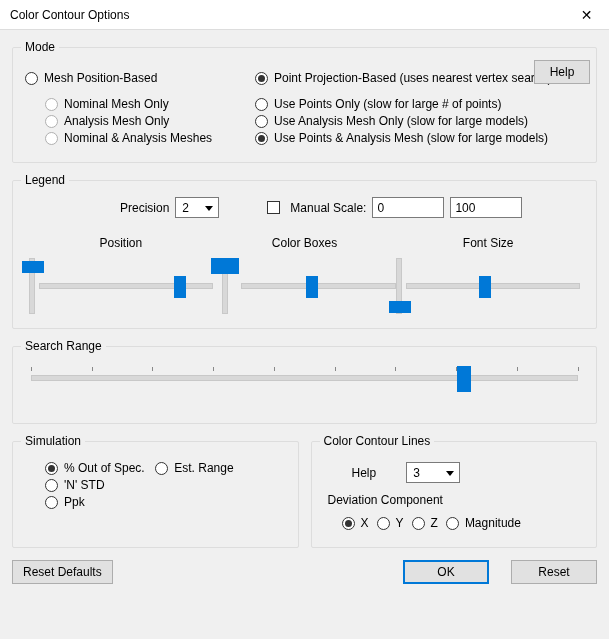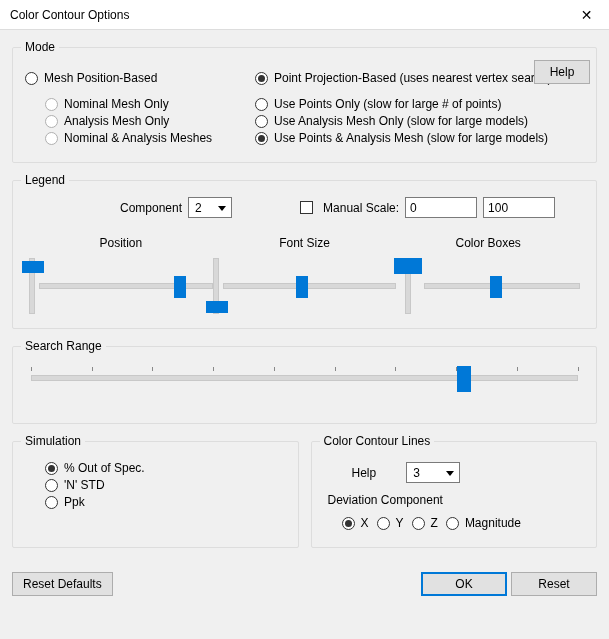--- a/index.html
+++ b/index.html
@@ -84,21 +84,21 @@
     border-top:5px solid #000;
   }
   .checkbox {
     width:13px; height:13px; border:1px solid #333; background:#fff;
     display:inline-block; margin-right:4px; vertical-align:middle;
   }
   .textinput {
     border:1px solid #7a7a7a; background:#fff; height:21px;
     padding: 0 4px; display:inline-flex; align-items:center;
   }
-  .legend-top .scale { display:flex; align-items:center; gap:6px; margin-left: 60px;}
+  .legend-top .scale { display:flex; align-items:center; gap:6px; margin-left: 40px;}
   .scale .textinput { width:72px; }
 
   .sliders { display:flex; justify-content: space-between; padding: 0 4px;}
   .sliderbox { flex:1; }
   .slider-label { text-align:center; margin-bottom: 4px; }
   .slider-pair { display:flex; align-items:flex-end; height: 60px; gap:4px; justify-content:center; }
   .vtrack {
     width: 6px; height: 56px; background: #d8d8d8; border:1px solid #c8c8c8; position:relative;
   }
   .hwrap { flex:1; display:flex; align-items:center; height:56px; position:relative; }
@@ -112,39 +112,39 @@
   .hthumb { width:12px; height:22px; top:-8px; }
 
   .vsr-label { margin: 2px 0 6px 0; }
   .full-slider { position:relative; height: 46px; padding: 12px 6px 0 6px;}
   .full-track { height:6px; background:#d8d8d8; border:1px solid #c8c8c8; position:relative; }
   .ticks { position:absolute; top:0; left:6px; right:6px; height:10px; }
   .tick { position:absolute; width:1px; height:4px; background:#888; top:4px; }
   .full-thumb { width:14px; height:26px; background:#0078d7; position:absolute; top:-10px; }
 
   .bottom-cols { display:flex; gap:12px; }
-  .bottom-cols fieldset.group { flex:1; margin-bottom:12px; }
+  .bottom-cols fieldset.group { flex:1; margin-bottom:0; }
   .sim-grid { display:flex; }
   .sim-col { width: 50%; }
   .ccl-row { display:flex; align-items:center; gap: 30px; margin: 4px 0 10px 28px; }
   .dev-row { display:flex; gap: 4px; margin: 6px 0 0 18px; align-items:center; }
   .dev-row .radio-row { margin-right: 4px; }
 
   .btn {
     height: 24px; min-width: 86px;
     background:#e1e1e1; border:1px solid #adadad;
     display:inline-flex; align-items:center; justify-content:center;
     padding: 0 10px;
   }
   .btn.primary { border:2px solid #0078d7; }
   .button-row {
     display:flex; justify-content:space-between; align-items:center;
     margin-top: 12px;
   }
-  .button-row .right { display:flex; gap:4px; }
+  .button-row .right { display:flex; gap:22px; }
 </style>
 </head>
 <body>
 
 <div class="titlebar">
   <div class="title">Color Contour Options</div>
   <div class="close">✕</div>
 </div>
 
 <div class="content">
@@ -200,21 +200,21 @@
         </div>
       </div>
     </div>
   </fieldset>
 
   <fieldset class="group">
     <legend>Legend</legend>
 
     <div class="legend-top">
       <div class="precision-wrap">
-        <span>Component</span>
+        <span>Precision</span>
         <div class="select">
           <span>2</span>
         </div>
       </div>
       <div class="scale">
         <span class="checkbox"></span>
         <span>Manual Scale:</span>
         <div class="textinput">
             <span>0</span>
           </div>
@@ -233,39 +233,39 @@
           </div>
           <div class="hwrap">
             <div class="htrack">
               <div class="thumb hthumb" style="left:78%;"></div>
             </div>
           </div>
         </div>
       </div>
 
       <div class="sliderbox">
-        <div class="slider-label">Font Size</div>
-        <div class="slider-pair">
-          <div class="vtrack">
-            <div class="thumb vthumb" style="top:42px;"></div>
-          </div>
-          <div class="hwrap">
-            <div class="htrack">
-              <div class="thumb hthumb" style="left:42%;"></div>
-            </div>
-          </div>
-        </div>
-      </div>
-
-      <div class="sliderbox">
         <div class="slider-label">Color Boxes</div>
         <div class="slider-pair">
           <div class="vtrack" style="height:56px; width:24px; background:transparent; border:none; position:relative;">
              <div style="position:absolute; left:9px; top:0; width:6px; height:56px; background:#d8d8d8; border:1px solid #c8c8c8;"></div>
              <div class="thumb" style="width:28px; height:16px; left:-2px; top:0; background:#0078d7;"></div>
+          </div>
+          <div class="hwrap">
+            <div class="htrack">
+              <div class="thumb hthumb" style="left:42%;"></div>
+            </div>
+          </div>
+        </div>
+      </div>
+
+      <div class="sliderbox">
+        <div class="slider-label">Font Size</div>
+        <div class="slider-pair">
+          <div class="vtrack">
+            <div class="thumb vthumb" style="top:42px;"></div>
           </div>
           <div class="hwrap">
             <div class="htrack">
               <div class="thumb hthumb" style="left:42%;"></div>
             </div>
           </div>
         </div>
       </div>
     </div>
   </fieldset>
@@ -304,20 +304,26 @@
           </div>
           <div class="radio-row indent">
             <span class="radio"></span>
             <span class="rlabel">'N' STD</span>
           </div>
           <div class="radio-row indent">
             <span class="radio"></span>
             <span class="rlabel">Ppk</span>
           </div>
         </div>
+        <div class="sim-col">
+          <div class="radio-row">
+            <span class="radio"></span>
+            <span class="rlabel">Est. Range</span>
+          </div>
+        </div>
       </div>
     </fieldset>
 
     <fieldset class="group">
       <legend>Color Contour Lines</legend>
       <div class="ccl-row">
         <span>Help</span>
         <div class="select" style="min-width:54px;">
           <span>3</span>
         </div>

